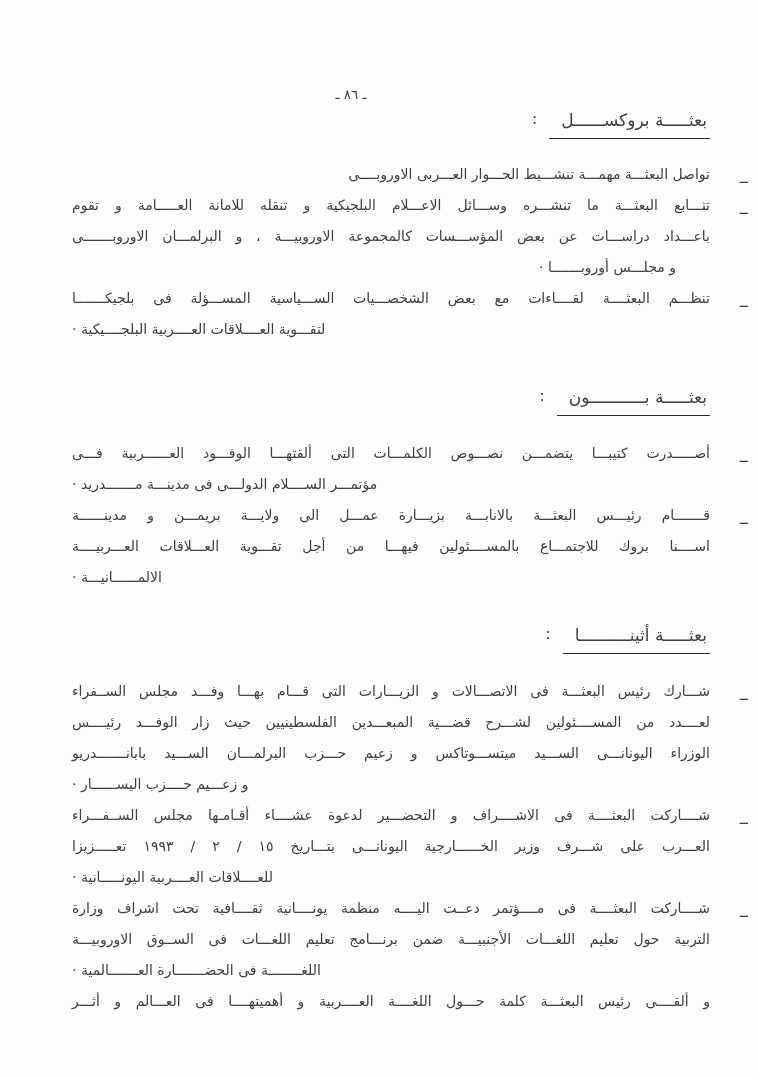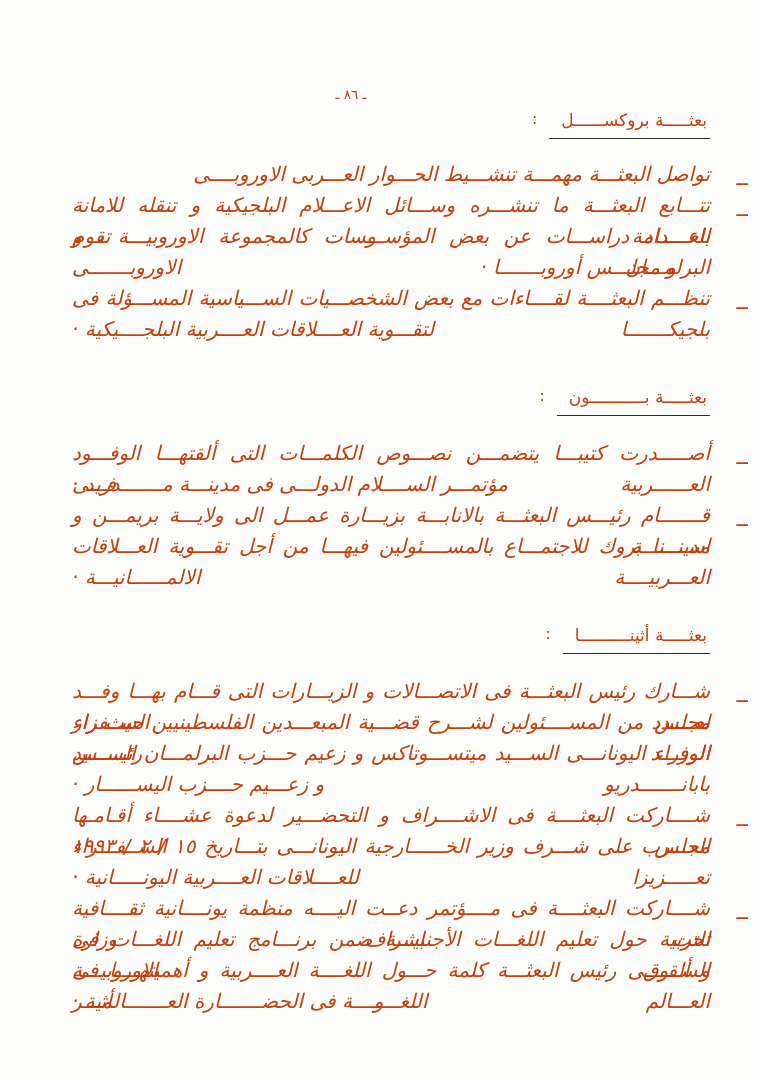--- a/index.html
+++ b/index.html
@@ -3,21 +3,21 @@
 <meta charset="utf-8">
 <style>
   html,body{margin:0;padding:0;background:#ffffff;}
   .page{
     position:relative;
     width:758px;height:1078px;
     background:#fdfdfc;
     overflow:hidden;
     direction:rtl;
     font-family:"DejaVu Sans", sans-serif;
-    color:#c2410c;
+    color:#404040;
   }
   .pageno{
     padding-top:86px;
     text-align:center;
     transform:translateX(-28px);
     font-size:13.5px;
     letter-spacing:2px;
     white-space:nowrap;
   }
   .content{
@@ -38,24 +38,23 @@
     margin-right:12px;
     font-size:15.5px;
     vertical-align:top;
   }
   .lines{margin-top:20px;}
   .lines.tight{margin-top:22px;}
   .line{
     position:relative;
     height:31px;
     line-height:31px;
-    font-size:20px;
+    font-size:14px;
     text-align:right;
     white-space:nowrap;
-    font-style:italic;
   }
   .line.full{
     text-align:justify;
     text-align-last:justify;
     white-space:normal;
   }
   .line.center{text-align:left;}
   .line.rind{text-indent:34px;}
   .dash-marker{
     position:absolute;
@@ -100,19 +99,19 @@
           <div class="lines tight">
             <div class="line full"><span>شـــارك رئيس البعثـــة فى الاتصـــالات و الزيـــارات التى قـــام بهـــا وفـــد مجلس الســفراء</span><span class="dash-marker">ــ</span></div>
             <div class="line full"><span>لعــــدد من المســــئولين لشـــرح قضـــية المبعـــدين الفلسطينيين حيث زار الوفـــد رئيــــس</span></div>
             <div class="line full"><span>الوزراء اليونانـــى الســـيد ميتســـوتاكس و زعيم حـــزب البرلمـــان الســـيد بابانـــــــدريو</span></div>
             <div class="line center"><span>و زعـــيم حــــزب اليســــــار  ·</span></div>
             <div class="line full"><span>شــــاركت البعثــــة فى الاشــــراف و التحضـــير لدعوة عشــــاء أقـامـها مجلس الســفـــراء</span><span class="dash-marker">ــ</span></div>
             <div class="line full"><span>العـــرب على شـــرف وزير الخــــــارجية اليونانـــى بتـــاريخ  ١٥ / ٢ / ١٩٩٣  تعـــــزيزا</span></div>
             <div class="line center"><span>للعــــلاقات العــــربية اليونـــــانية  ·</span></div>
             <div class="line full"><span>شــــاركت البعثــــة فى مــــؤتمر دعــت اليــــه منظمة يونــــانية ثقــــافية تحت اشراف وزارة</span><span class="dash-marker">ــ</span></div>
             <div class="line full"><span>التربية حول تعليم اللغـــات الأجنبيـــة ضمن برنـــامج تعليم اللغـــات فى الســوق الاوروبيـــة</span></div>
+            <div class="line center"><span>اللغــــــــة فى الحضـــــــارة العـــــــالمية  ·</span></div>
             <div class="line full"><span>و ألقــــى رئيس البعثـــة كلمة حـــول اللغــــة العــــربية و أهميتهــــا فى العـــالم و أثـــر</span></div>
-            <div class="line center"><span>اللغــــــــة فى الحضـــــــارة العـــــــالمية  ·</span></div>
           </div>
         </section>
       </div>
   </div>
 </main>
 
 </body></html>

